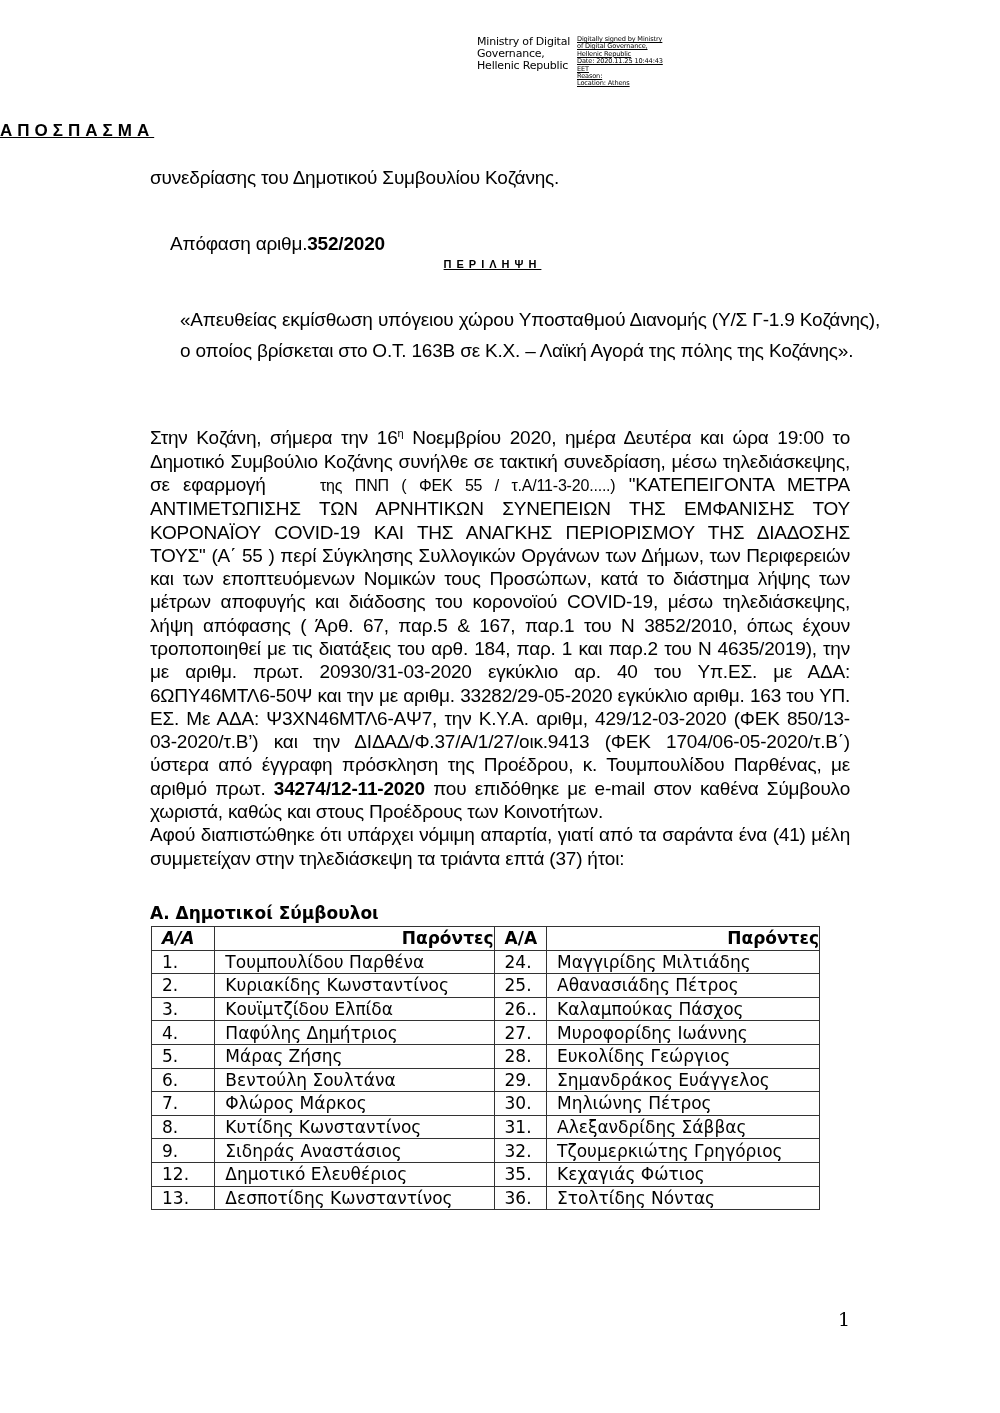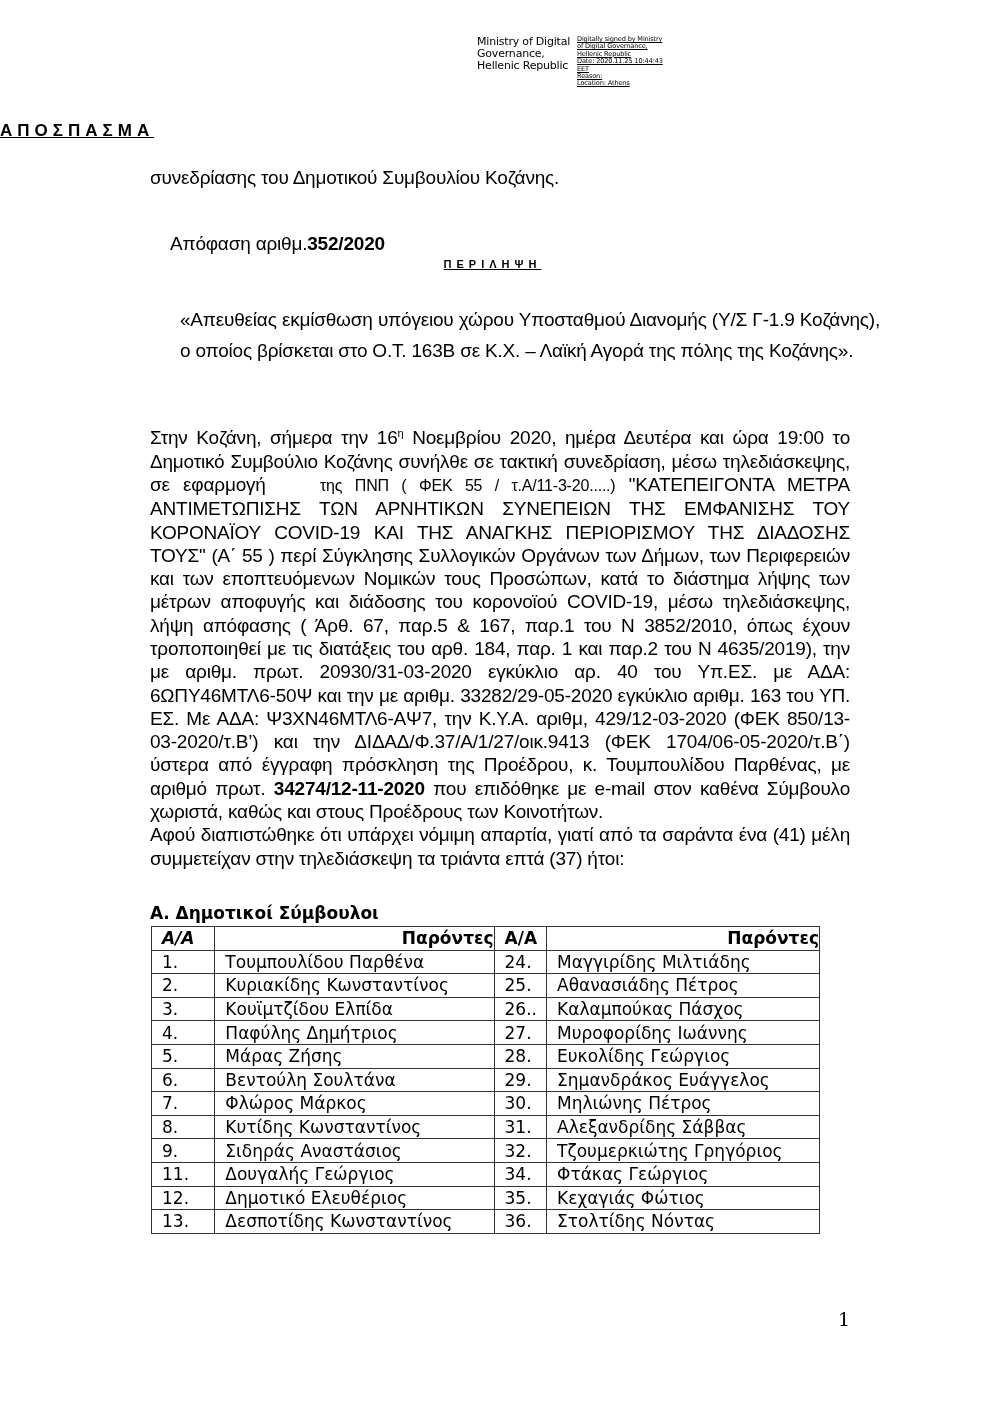--- a/index.html
+++ b/index.html
@@ -136,26 +136,20 @@
         <td>31.</td>
         <td>Αλεξανδρίδης Σάββας</td>
       </tr>
       <tr>
         <td>9.</td>
         <td>Σιδηράς Αναστάσιος</td>
         <td>32.</td>
         <td>Τζουμερκιώτης Γρηγόριος</td>
       </tr>
       <tr>
-        <td>11.</td>
-        <td>Δουγαλής Γεώργιος</td>
-        <td>34.</td>
-        <td>Φτάκας Γεώργιος</td>
-      </tr>
-      <tr>
         <td>12.</td>
         <td>Δημοτικό  Ελευθέριος</td>
         <td>35.</td>
         <td>Κεχαγιάς Φώτιος</td>
       </tr>
       <tr>
         <td>13.</td>
         <td>Δεσποτίδης Κωνσταντίνος</td>
         <td>36.</td>
         <td>Στολτίδης Νόντας</td>

